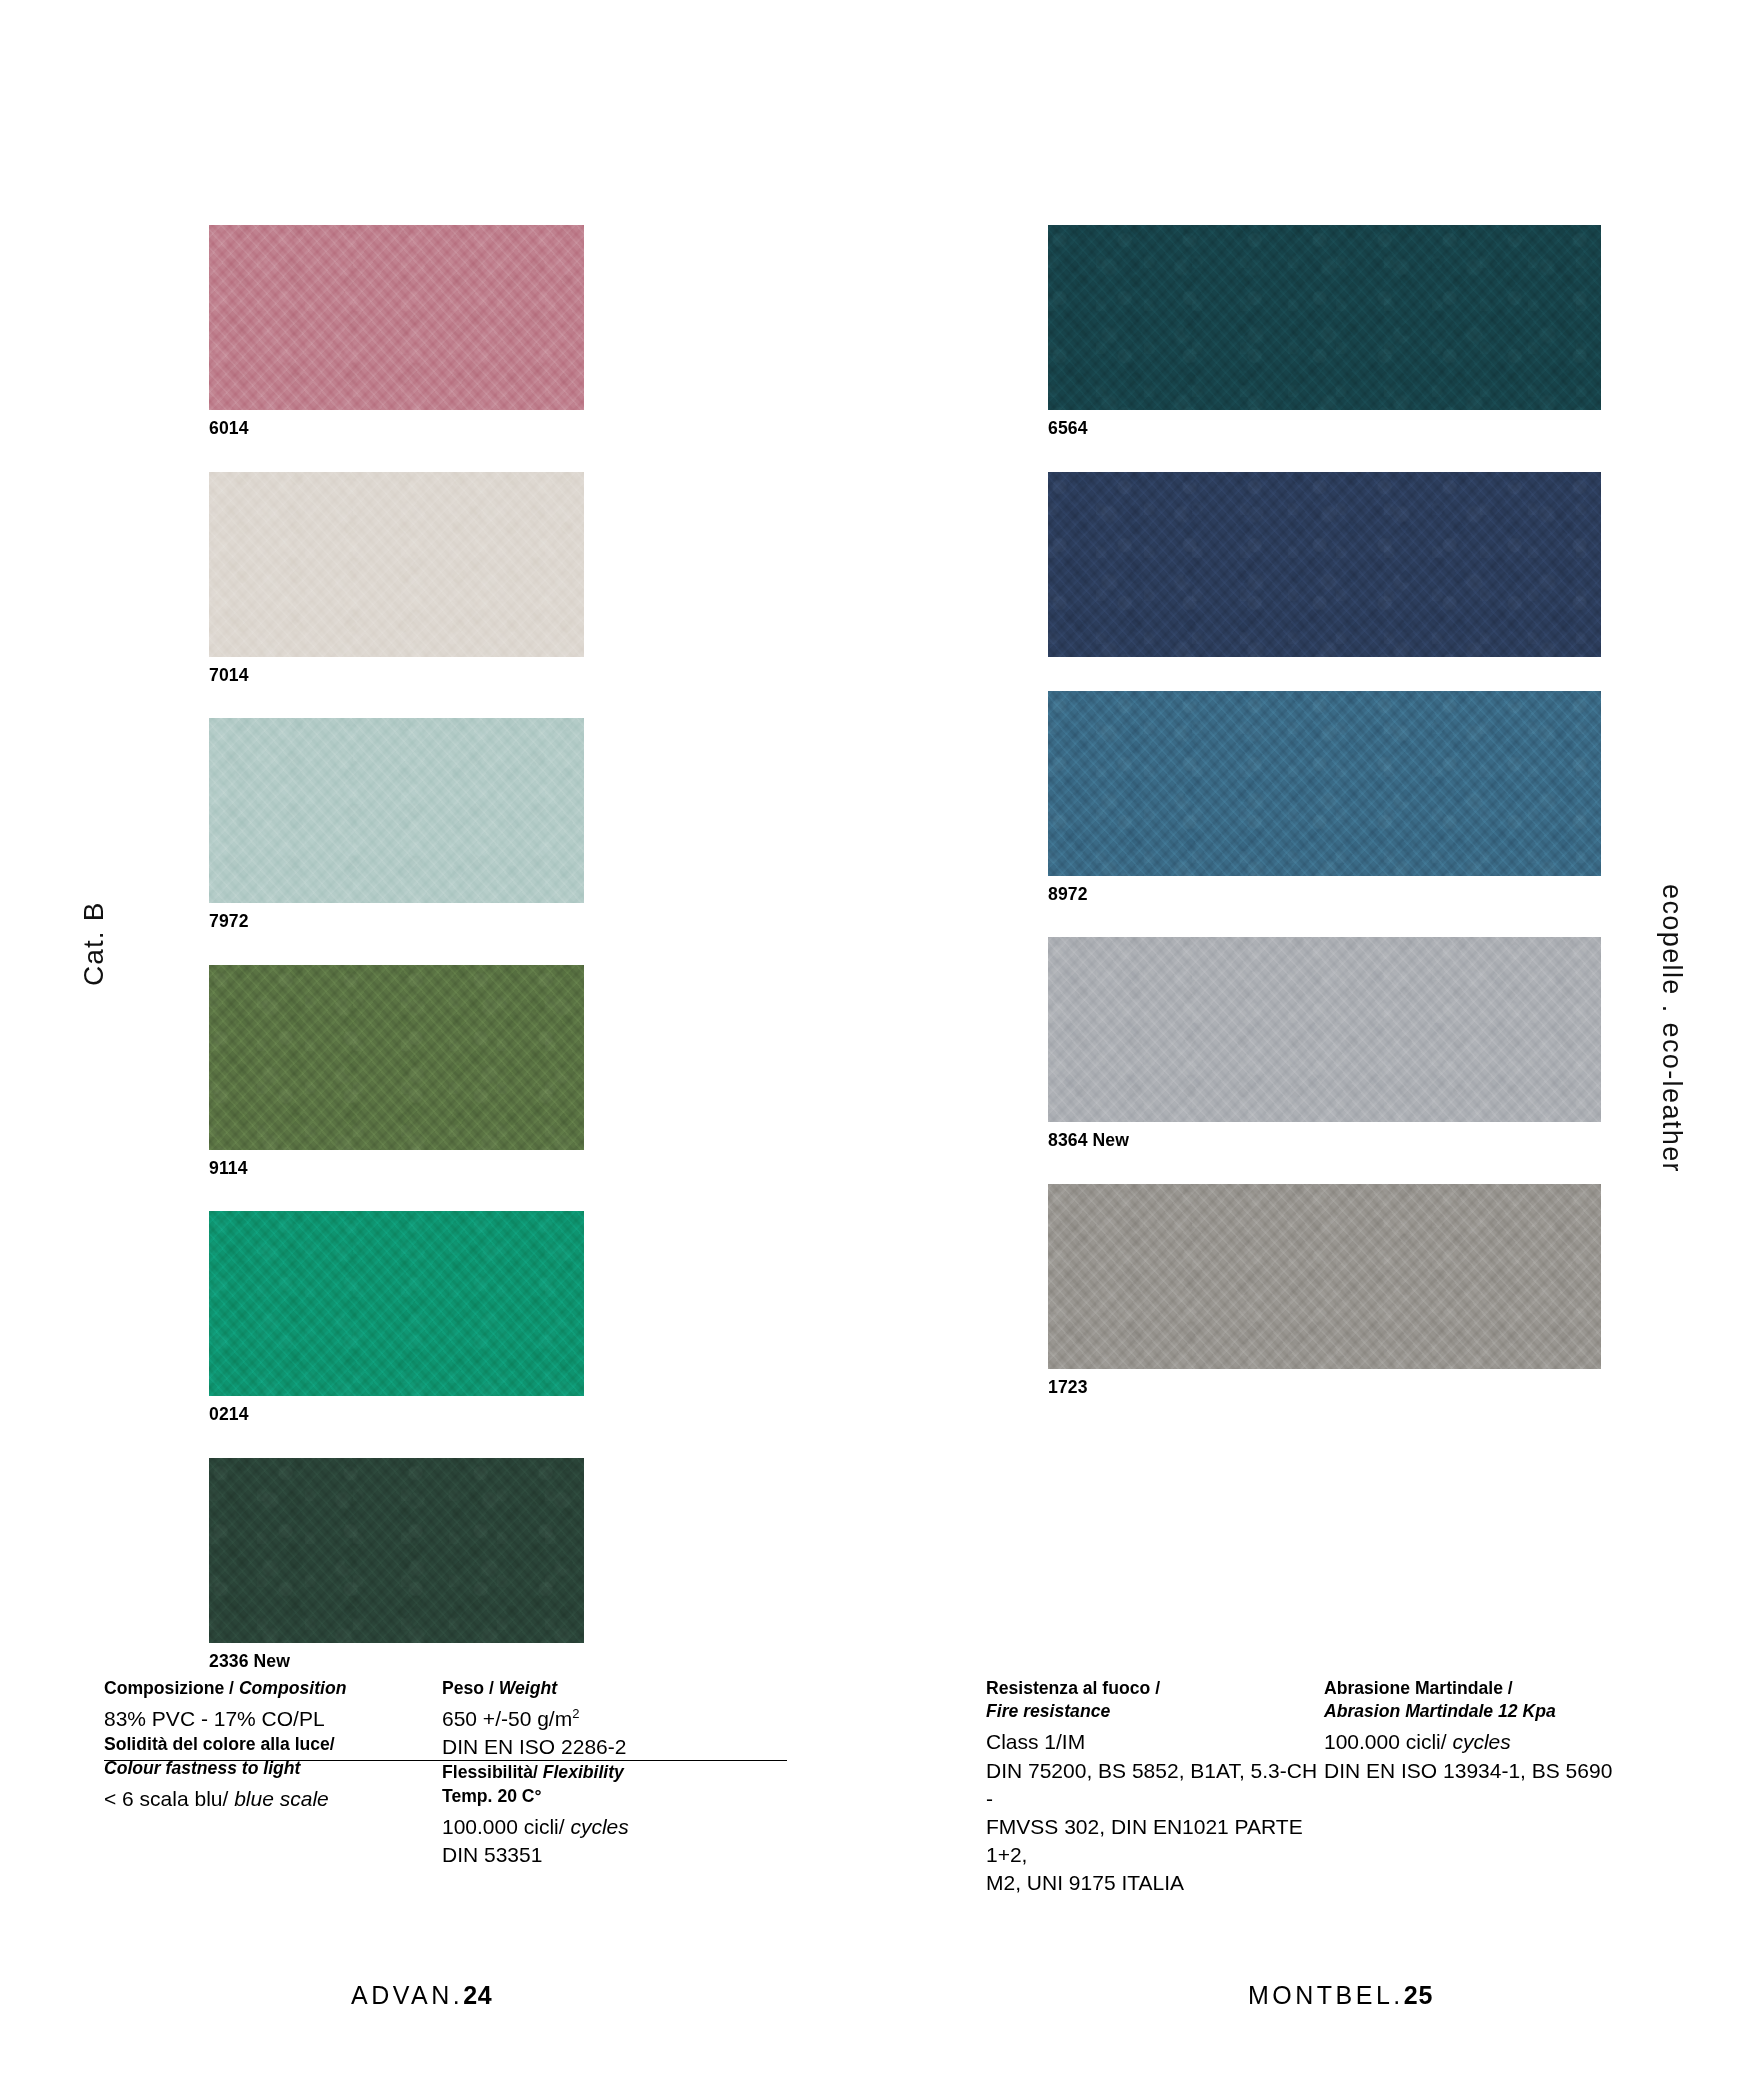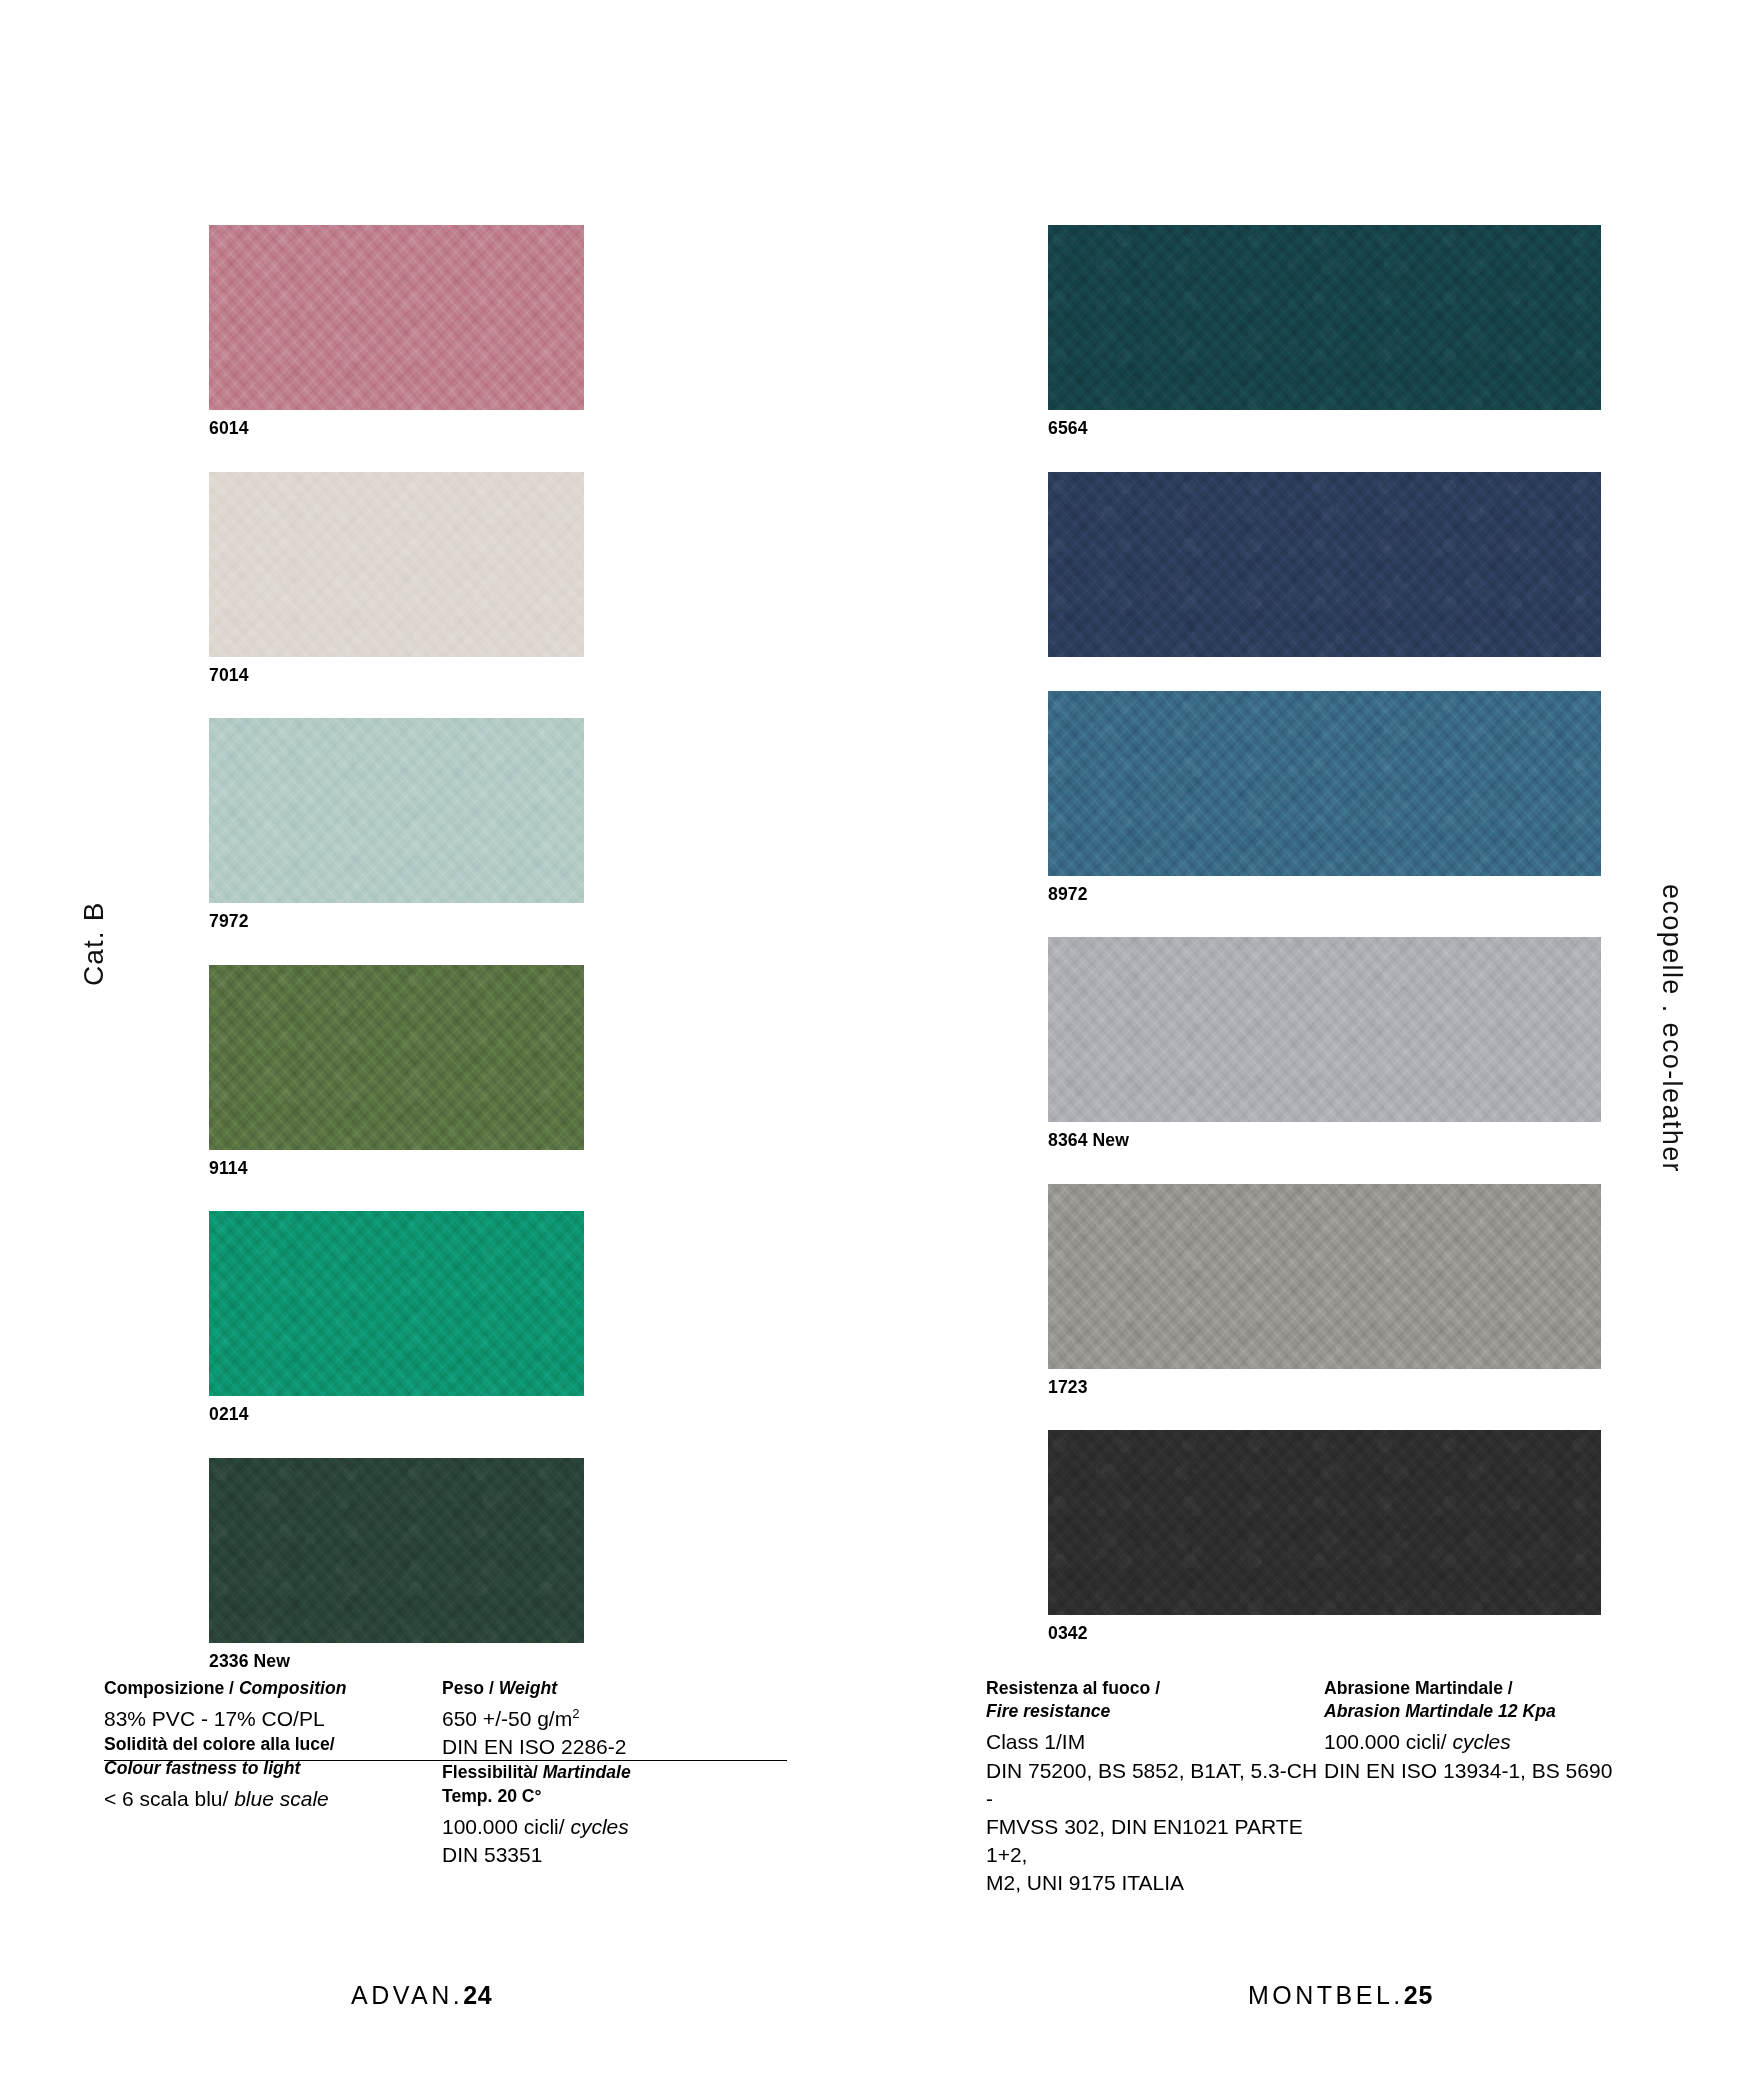--- a/index.html
+++ b/index.html
@@ -240,24 +240,20 @@
     <div class="swatch-group">
       <div class="swatch" style="background-color: rgb(173, 176, 181);"></div>
       <div class="swatch-code">8364 New</div>
     </div>
 
     <div class="swatch-group">
       <div class="swatch" style="background-color: rgb(153, 150, 145);"></div>
       <div class="swatch-code">1723</div>
     </div>
 
-    <div class="swatch-group">
-      <div class="swatch" style="background-color: rgb(46, 46, 46);"></div>
-      <div class="swatch-code">0342</div>
-    </div>
 
   </div>
 
   <div class="spec-block spec-block-left">
 
     <div class="spec-col">
 
       <div class="spec-section">
         <div class="spec-title"><span>Composizione / </span><em>Composition</em></div>
         <div class="spec-value">83% PVC - 17% CO/PL</div>
@@ -271,21 +267,21 @@
     </div>
 
     <div class="spec-col">
 
       <div class="spec-section">
         <div class="spec-title"><span>Peso / </span><em>Weight</em></div>
         <div class="spec-value"><span>650 +/-50 g/m</span><sup>2</sup><br><span>DIN EN ISO 2286-2</span></div>
       </div>
 
       <div class="spec-section spec-row-2">
-        <div class="spec-title"><span>Flessibilità/ </span><em>Martindale</em><br><span>Temp. 20 C°</span></div>
+        <div class="spec-title"><span>Flessibilità/ </span><em>Flexibility</em><br><span>Temp. 20 C°</span></div>
         <div class="spec-value"><span>100.000 cicli/ </span><em>cycles</em><br><span>DIN 53351</span></div>
       </div>
 
     </div>
   </div>
 
   <div class="spec-divider"></div>
 
   <div class="spec-block spec-block-right">
 

